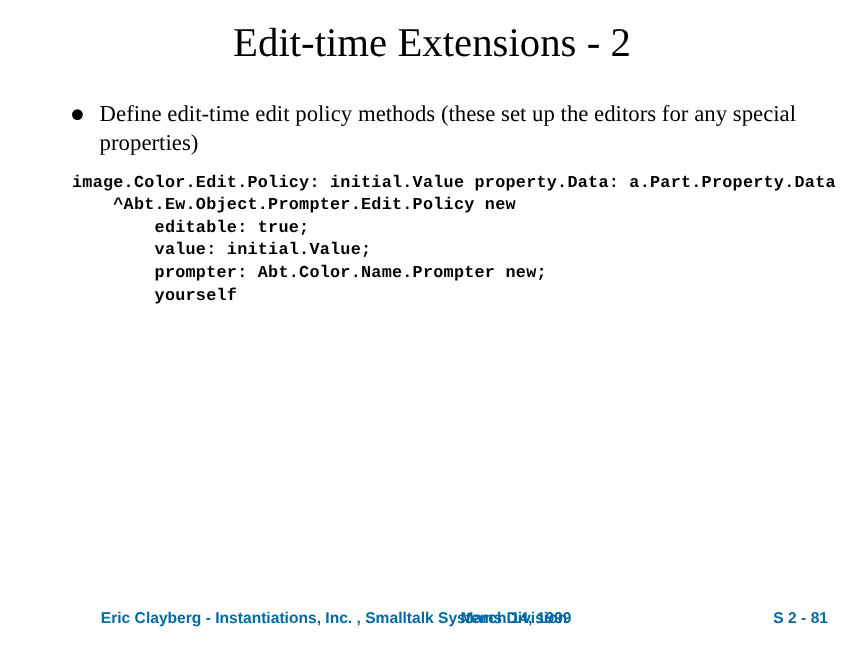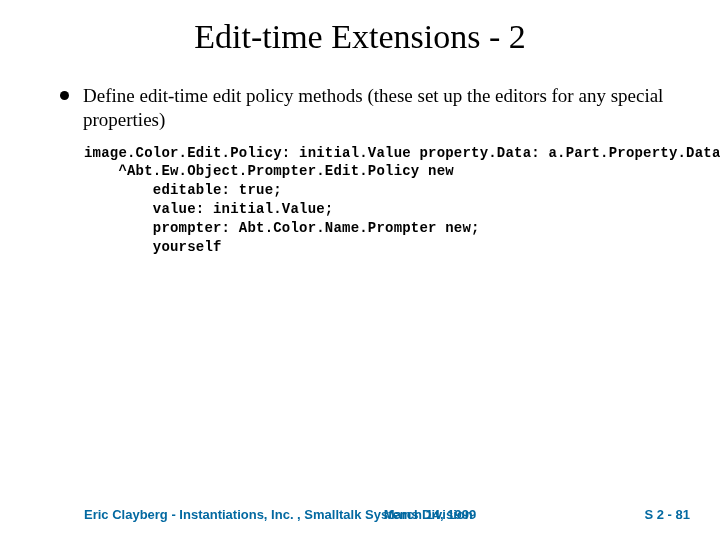--- a/index.html
+++ b/index.html
@@ -45,21 +45,20 @@
   }
   .bullet-text {
     font-size: 19px;
     line-height: 1.25;
   }
   .code-block {
     font-family: "Courier New", Courier, monospace;
     font-size: 14px;
     font-weight: bold;
     white-space: pre;
-    margin-left: 24px;
     line-height: 1.35;
     letter-spacing: 0.2px;
   }
   .footer {
     position: absolute;
     left: 0;
     bottom: 18px;
     width: 720px;
     box-sizing: border-box;
     padding: 0 30px 0 84px;

